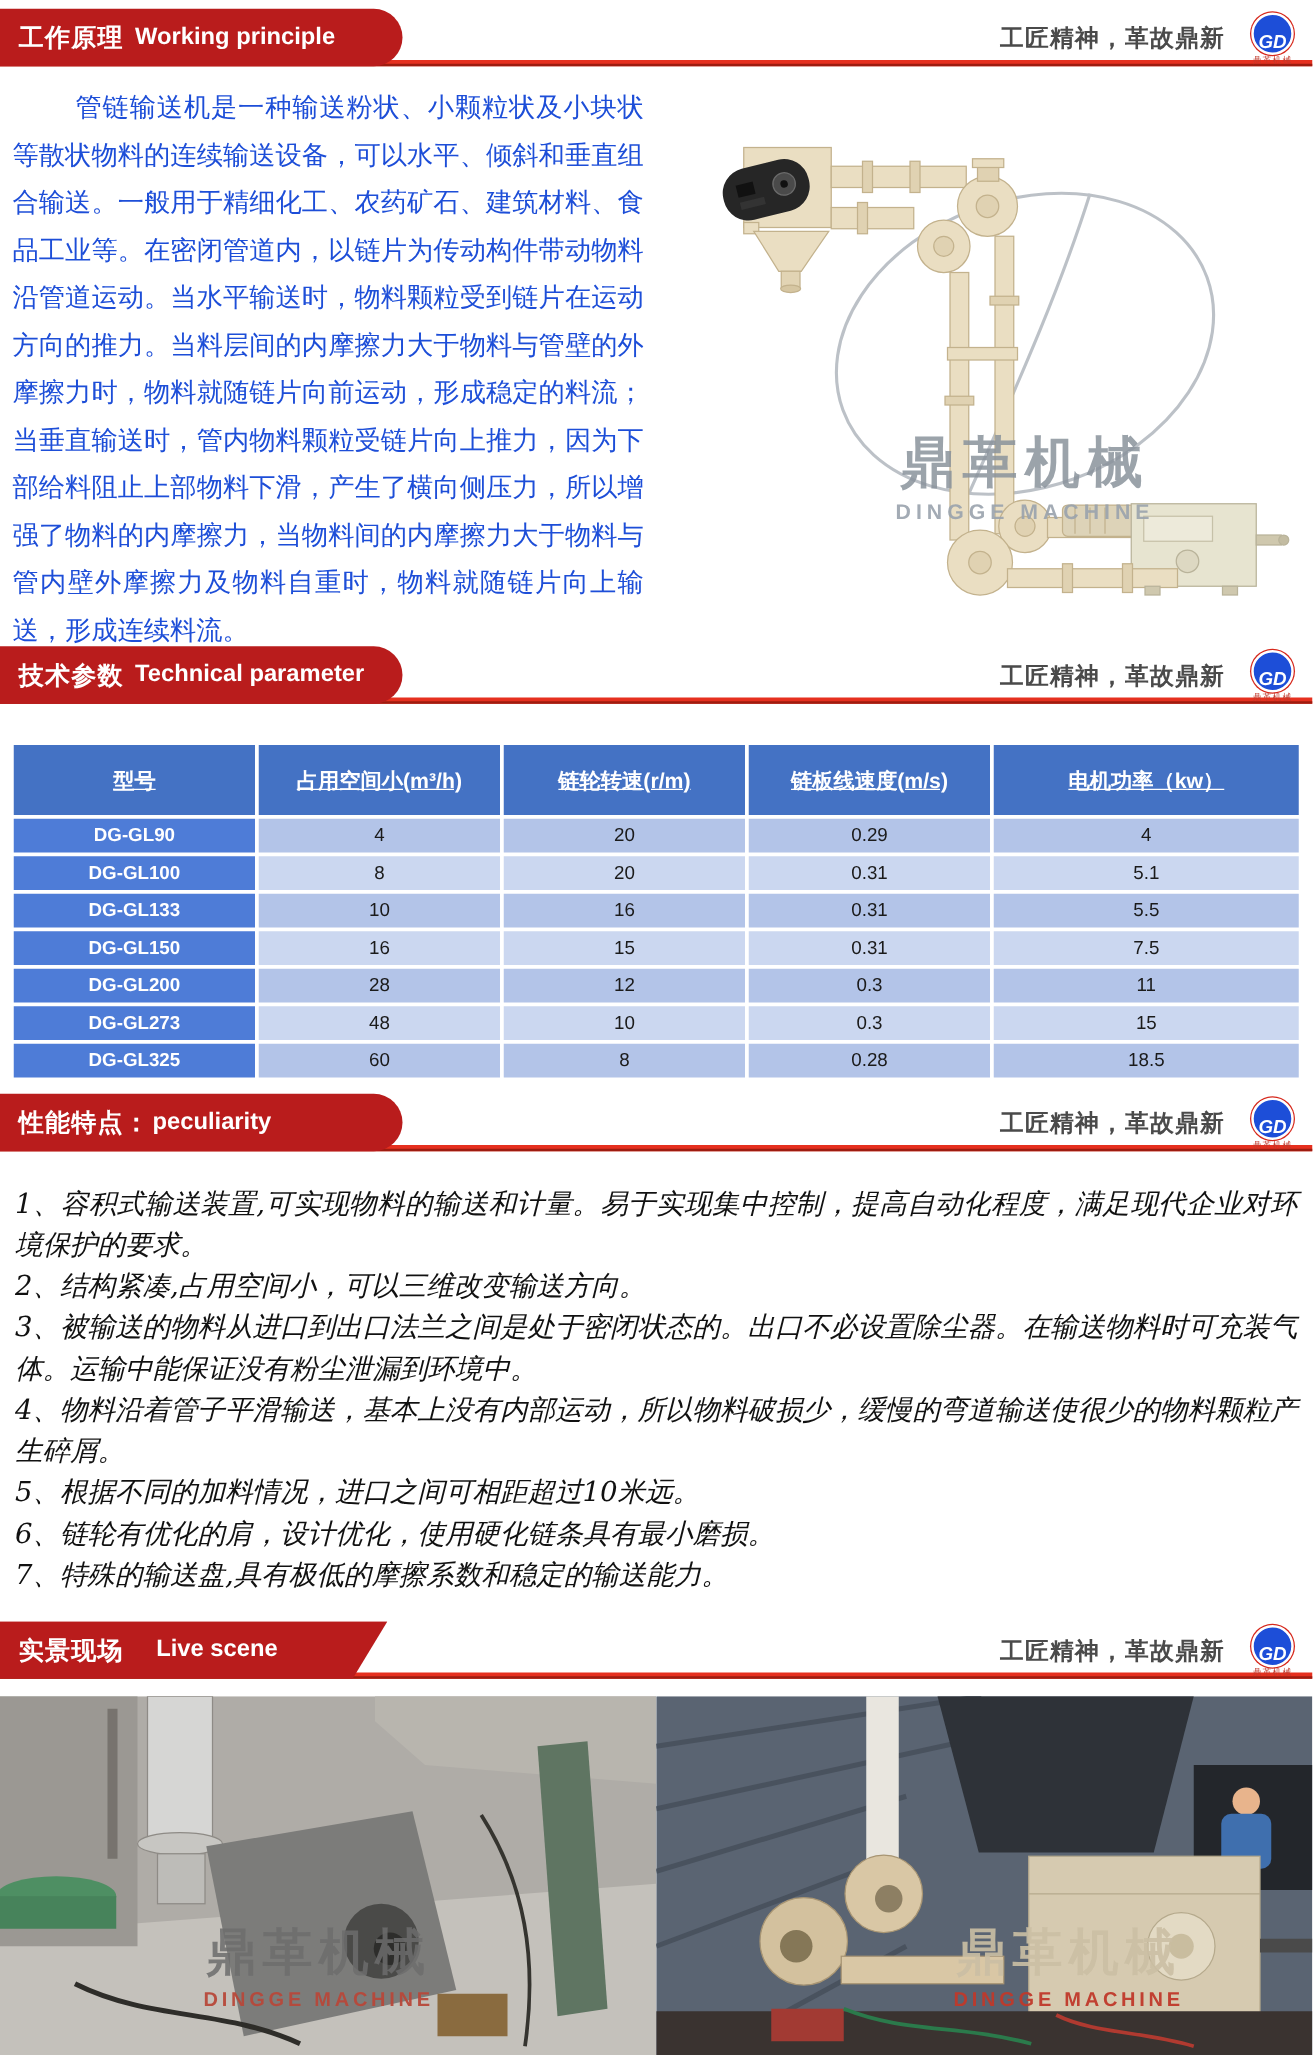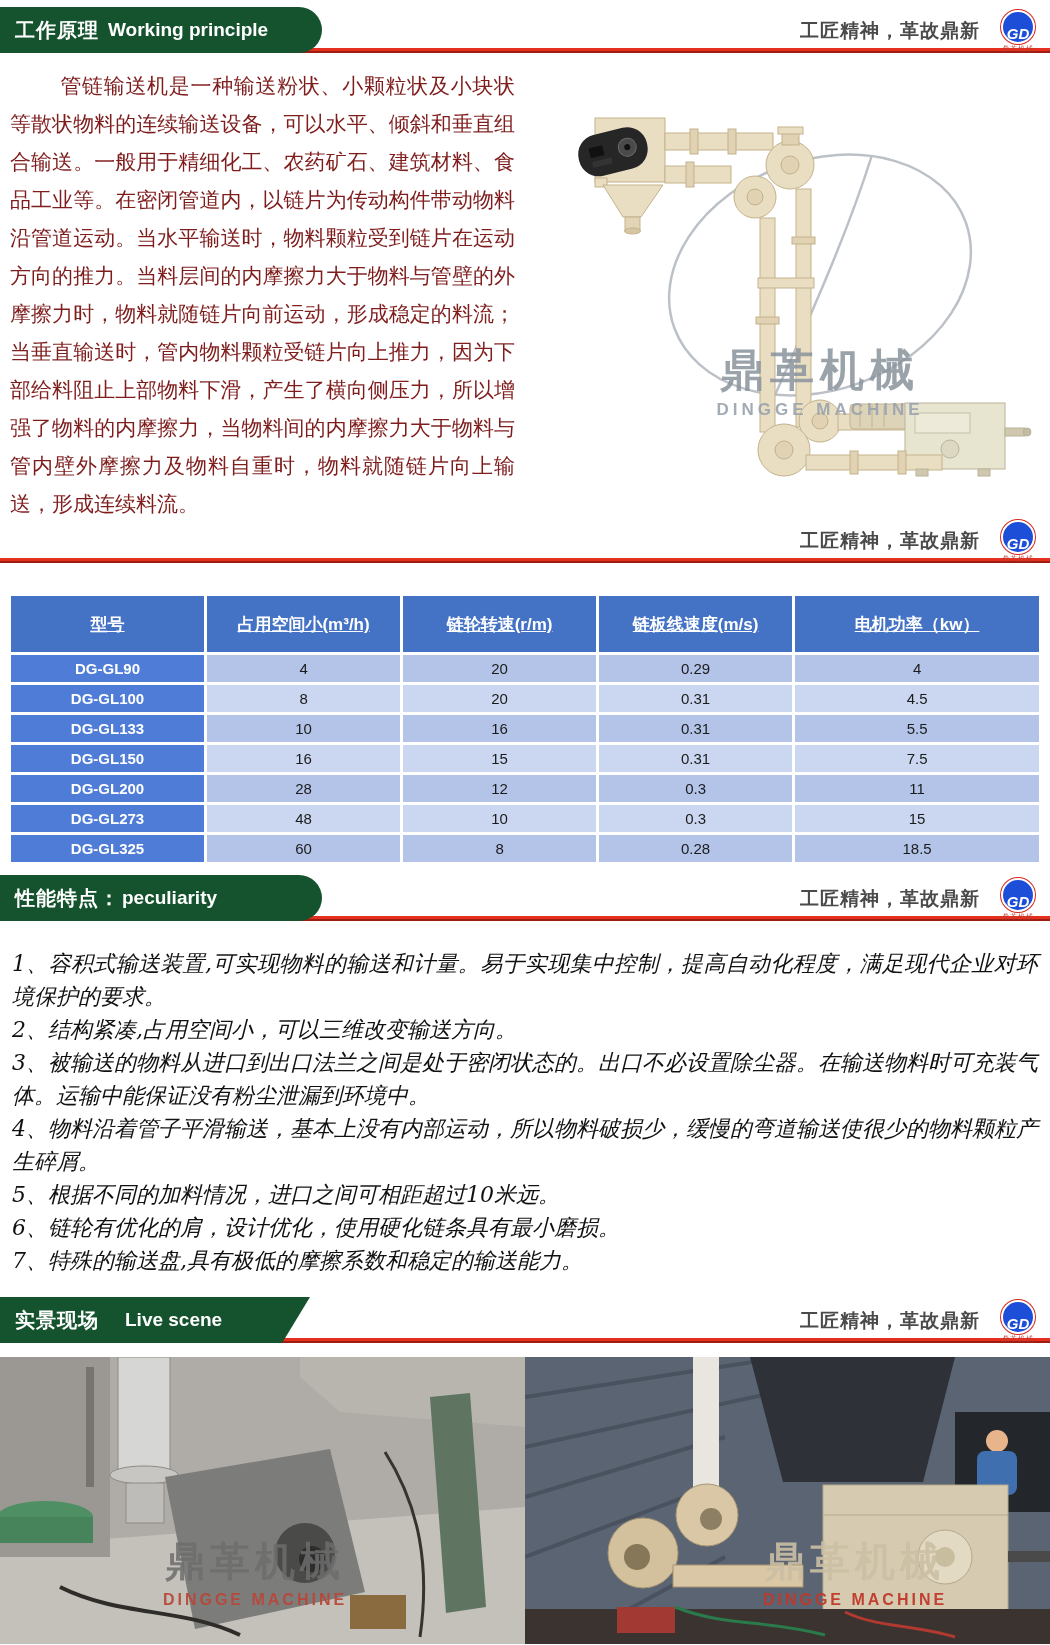--- a/index.html
+++ b/index.html
@@ -10,21 +10,21 @@
   }
 
   
   .band-row { position:relative; height:46px; width:1050px; }
   .band-line {
     position:absolute; left:0; right:0; bottom:0; height:5px;
     background:#E6301F; border-bottom:2px solid #9E1C10;
   }
   .band-pill {
     position:absolute; left:0; top:0; height:46px; width:322px;
-    background:#14532d; border-radius:0 26px 26px 0;
+    background:#b91c1c; border-radius:0 26px 26px 0;
     display:flex; align-items:center; padding-left:15px; z-index:2;
   }
   .band-pill.slant {
     border-radius:0; width:310px;
     clip-path:polygon(0 0, 100% 0, 91% 100%, 0 100%);
   }
   .t-zh { color:#fff; font-size:20px; font-weight:bold; letter-spacing:1px; }
   .t-en { color:#fff; font-size:19px; font-weight:bold; margin-left:9px; }
   .t-en.gap-wide { margin-left:26px; }
   .band-right {
@@ -38,21 +38,21 @@
     background:#1d4ed8; color:#fff; display:flex; align-items:flex-end; justify-content:center;
     font-style:italic; font-weight:bold; font-size:15px;
     border:2px solid #fff; box-shadow:0 0 0 1px #D6281C;
   }
   .logo-caption { color:#C0392B; font-size:7px; line-height:9px; letter-spacing:1px; }
 
   
   .content-row { display:flex; padding:12px 10px 0 10px; height:452px; }
   .intro {
     width:505px; font-family:"DejaVu Serif","Liberation Serif",serif;
-    font-size:21px; line-height:38px; color:#7f1d1d; text-align:justify; text-indent:2.4em;
+    font-size:21px; line-height:38px; color:#1d4ed8; text-align:justify; text-indent:2.4em;
     margin:0; padding-top:2px;
   }
   .figure-box { width:520px; height:438px; margin-left:5px; }
 
   
   .table-wrap { margin:30px 8px 0 8px; }
   table { width:100%; border-collapse:separate; border-spacing:3px; background:#fff; }
   th {
     background:#4472C4; color:#fff; font-size:17px; font-weight:bold;
     height:56px; text-align:center; vertical-align:middle;text-decoration:underline;
@@ -163,20 +163,24 @@
       <rect x="458" y="404" width="12" height="7" fill="#CFC8AE" stroke="#B9B39A"></rect>
 
       <text x="300" y="320" text-anchor="middle" font-size="44" letter-spacing="6" fill="#8A939C" opacity="0.85" font-weight="bold">鼎革机械</text>
       <text x="300" y="350" text-anchor="middle" font-size="17" letter-spacing="4" fill="#9AA3AD" opacity="0.9" font-weight="bold">DINGGE MACHINE</text>
     </svg>
   </div>
 </div>
 
 <div class="band-row mt12">
   <div class="band-line"></div>
+  <div class="band-pill">
+    <span class="t-zh">技术参数</span>
+    <span class="t-en">Technical parameter</span>
+  </div>
   <div class="band-right">
     <span class="slogan">工匠精神，革故鼎新</span>
     <div class="logo">
       <div class="logo-circle">
           <span>GD</span>
         </div>
       <div class="logo-caption">鼎革机械</div>
     </div>
   </div>
 </div>
@@ -205,21 +209,21 @@
           <td>4</td>
           <td>20</td>
           <td>0.29</td>
           <td>4</td>
         </tr>
       <tr>
           <td>DG-GL100</td>
           <td>8</td>
           <td>20</td>
           <td>0.31</td>
-          <td>4.5</td>
+          <td>5.1</td>
         </tr>
       <tr>
           <td>DG-GL133</td>
           <td>10</td>
           <td>16</td>
           <td>0.31</td>
           <td>5.5</td>
         </tr>
       <tr>
           <td>DG-GL150</td>

